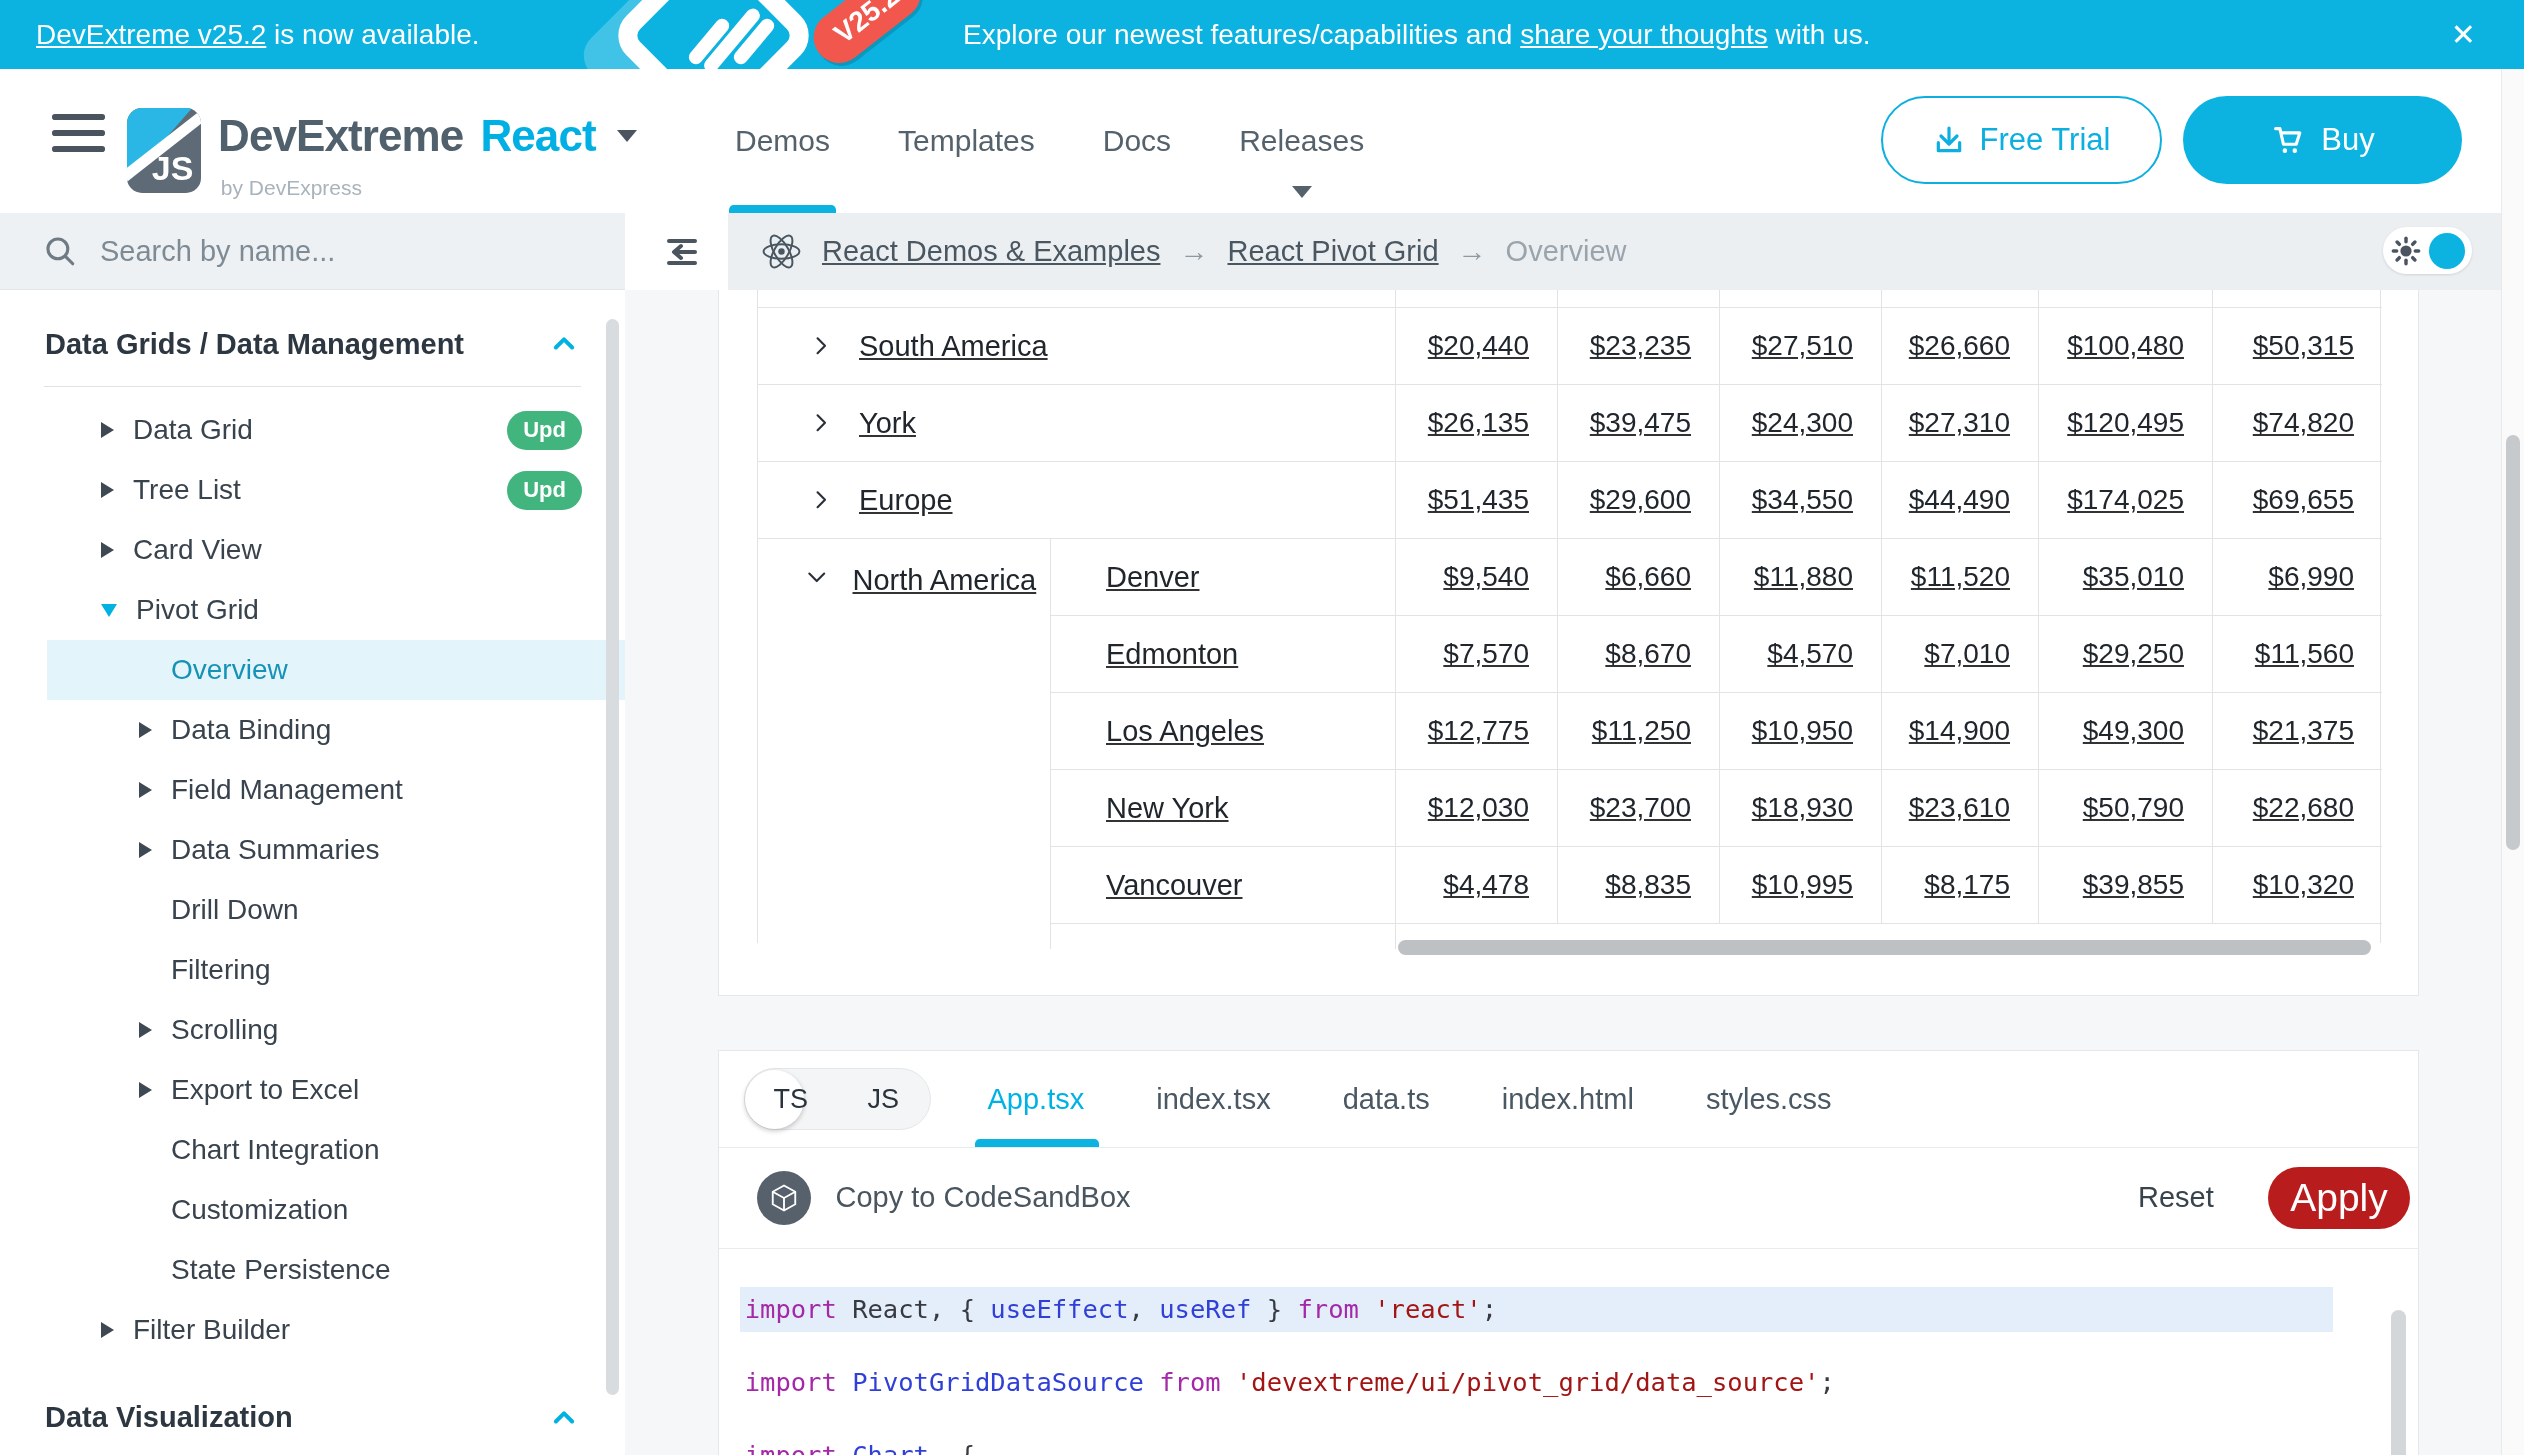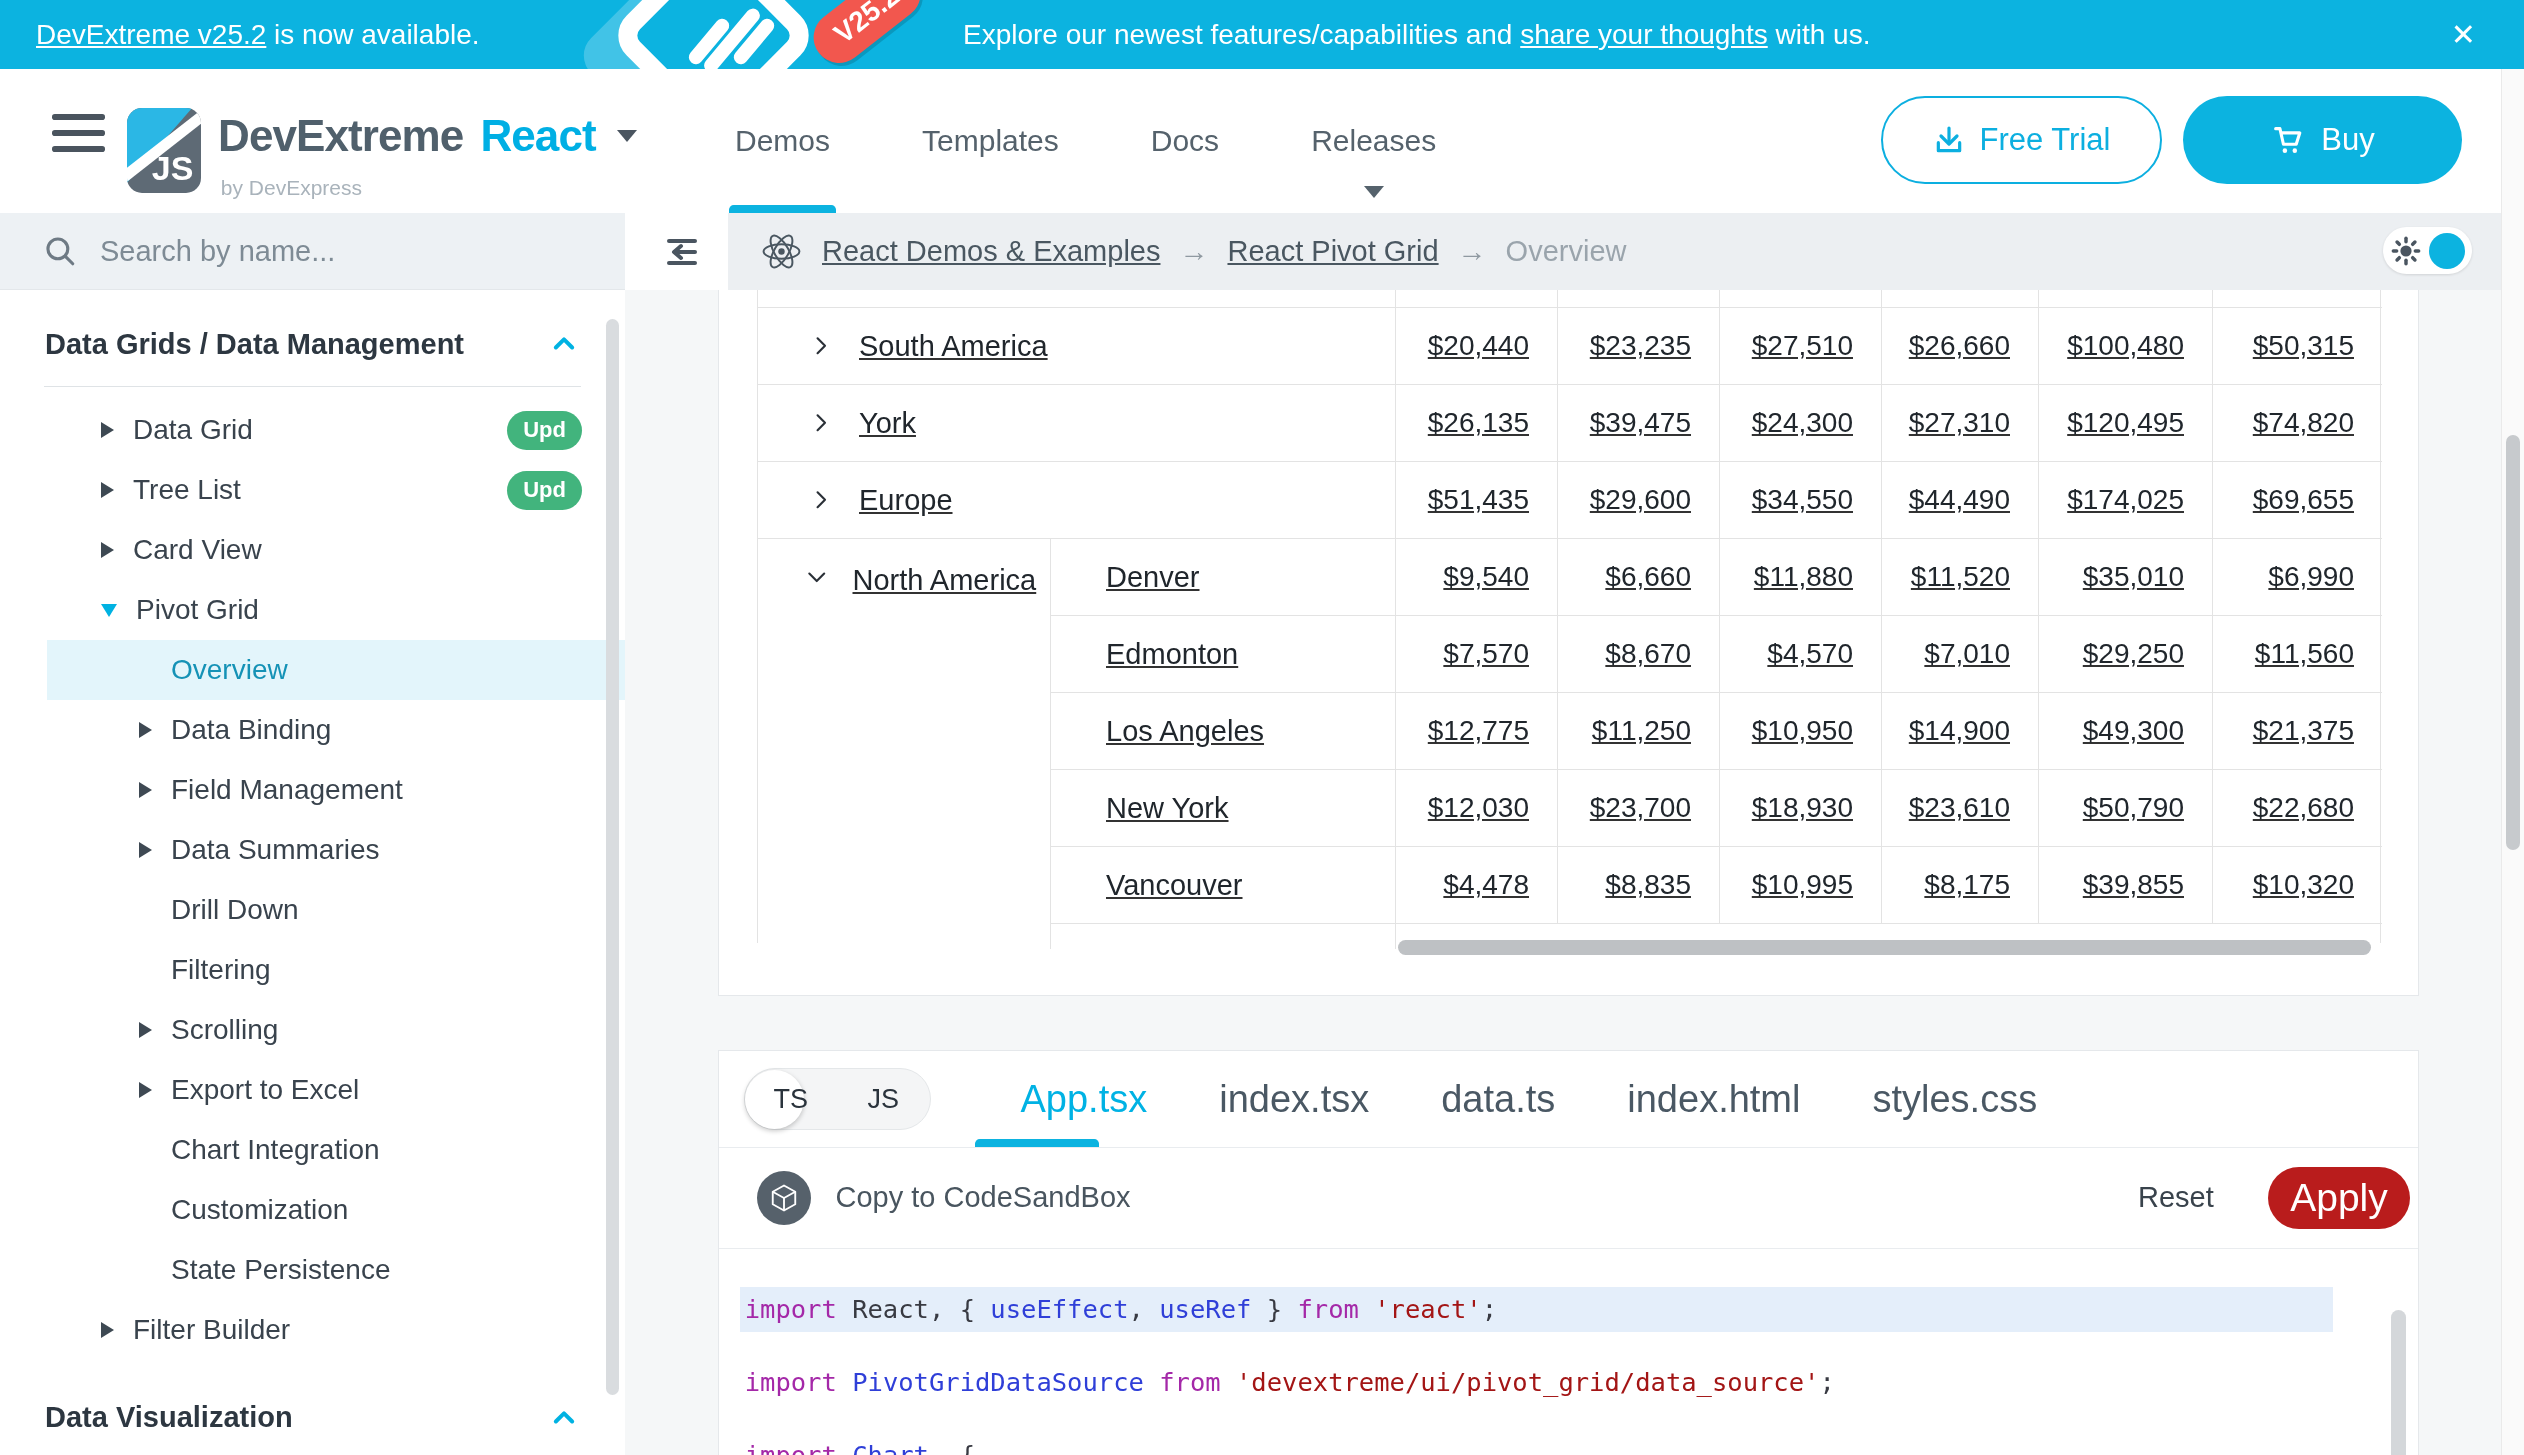--- a/index.html
+++ b/index.html
@@ -28,21 +28,21 @@
   .hamburger i { display:block; width:53px; height:5.7px; background:#4A545E; border-radius:2.8px; margin-bottom:10.4px; }
   .logo-mark { position:absolute; left:127px; top:39px; width:74px; height:85px; border-radius:15px; background:#5E6A75; overflow:hidden; }
   .logo-cyan { position:absolute; left:0; top:0; width:100%; height:100%; background:#2BB7E5; clip-path:polygon(0 0, 88% 0, 0 88%); }
   .logo-swoosh { position:absolute; left:-25%; top:34%; width:160%; height:13%; background:#fff; transform:rotate(-38deg); }
   .logo-js { position:absolute; right:7.6px; bottom:4.7px; color:#fff; font-weight:800; font-size:34px; }
   .brand-wrap { position:absolute; left:218px; top:42px; }
   .brand-line { display:flex; align-items:center; gap:17px; font-size:44px; font-weight:700; letter-spacing:-0.9px; color:#50606C; }
   .brand-framework { color:#00AFE4; }
   .brand-caret { width:0; height:0; border-left:10.4px solid transparent; border-right:10.4px solid transparent; border-top:12.3px solid #4A5560; margin-left:3.8px; cursor:pointer; }
   .brand-sub { font-size:21px; color:#A9B3BB; margin-top:15px; padding-left:2.8px; }
-  .nav { position:absolute; left:735px; top:0; height:100%; display:flex; gap:92px; }
+  .nav { position:absolute; left:735px; top:0; height:100%; display:flex; gap:68px; }
   .nav-item { position:relative; height:100%; display:flex; align-items:center; font-size:30px; color:#55626C; cursor:pointer; }
   .nav-item .active-bar { position:absolute; left:-5.7px; right:-5.7px; bottom:0; height:8.5px; background:#0CB3E0; border-radius:4.7px 4.7px 0 0; }
   .nav-caret { position:absolute; left:50%; transform:translateX(-50%); bottom:15px; width:0; height:0; border-left:10.4px solid transparent; border-right:10.4px solid transparent; border-top:12.3px solid #55626C; }
   .btn-free-trial { position:absolute; left:1881px; top:27px; width:281px; height:88px; border:2.8px solid #0CAFE0; border-radius:44px; color:#0CAFE0; font-size:31px; display:flex; align-items:center; justify-content:center; gap:15px; cursor:pointer; background:#fff; }
   .btn-buy { position:absolute; left:2183px; top:27px; width:279px; height:88px; background:#0CB3E0; border-radius:44px; color:#fff; font-size:31px; display:flex; align-items:center; justify-content:center; gap:17px; cursor:pointer; }
 
   
   .body-row { display:flex; height:1244px; }
 
   
@@ -87,21 +87,21 @@
   .cell.city { grid-column:2; border-left:0.9px solid #E3E3E3; display:flex; align-items:center; padding-left:55px; font-size:29px; color:#20262C; }
   .prow.partial .cell.lblspan { gap:0; }
   .chev { flex:none; }
   .h-scroll-thumb { position:absolute; left:679px; top:650px; width:973px; height:15px; background:#BEC1C4; border-radius:7.6px; cursor:pointer; }
 
   .code-card { position:absolute; left:93px; top:760px; width:1701px; height:408px; background:#fff; border:0.9px solid #E5E8EB; border-bottom:none; overflow:hidden; }
   .tabs-row { position:relative; height:96px; display:flex; align-items:center; }
   .lang-toggle { position:relative; margin-left:24.5px; width:187px; height:62px; background:#F4F5F6; border:0.9px solid #E4E7E9; border-radius:31px; display:flex; cursor:pointer; flex:none; }
   .lang-knob { position:absolute; left:0.9px; top:0.9px; width:59px; height:59px; border-radius:50%; background:#fff; box-shadow:0 1.9px 5.7px rgba(0,0,0,0.22); }
   .lang-opt { width:93px; display:flex; align-items:center; justify-content:center; font-size:27px; color:#2A333C; z-index:1; }
-  .file-tabs { display:flex; margin-left:90px; gap:72px; font-size:38px; color:#4A5864; }
+  .file-tabs { display:flex; margin-left:57px; gap:72px; font-size:29px; color:#4A5864; }
   .file-tab { cursor:pointer; white-space:nowrap; }
   .file-tab.active { color:#00B2E4; }
   .tab-underline { position:absolute; left:256px; bottom:0; width:124px; height:7.6px; background:#0CB3E0; border-radius:4.7px 4.7px 0 0; }
   .row-divider { height:0.9px; background:#E9ECEF; }
   .toolbar-row { position:relative; height:100px; display:flex; align-items:center; }
   .csb-icon { margin-left:38px; width:54px; height:54px; border-radius:50%; background:#56616B; display:flex; align-items:center; justify-content:center; flex:none; cursor:pointer; }
   .csb-label { margin-left:24.5px; font-size:29px; color:#49555F; cursor:pointer; }
   .reset-btn { position:absolute; left:1419px; font-size:29px; color:#39434C; cursor:pointer; }
   .apply-btn { position:absolute; left:1549px; top:19px; width:142px; height:62px; background:#b91c1c; border-radius:31px; color:#fff; font-size:39px; display:flex; align-items:center; justify-content:center; cursor:pointer; }
   .code-area { position:relative; padding-top:38px; font-family:"DejaVu Sans Mono", monospace; }

